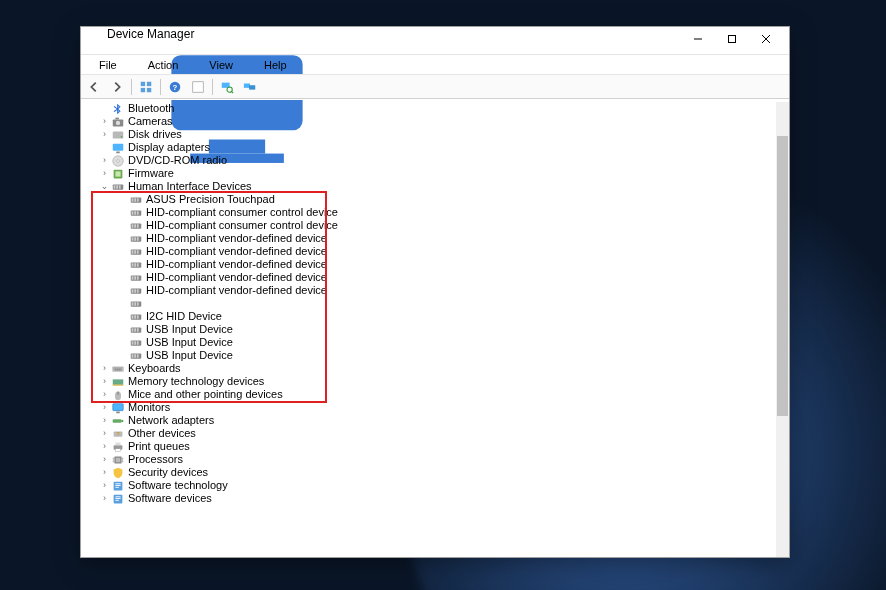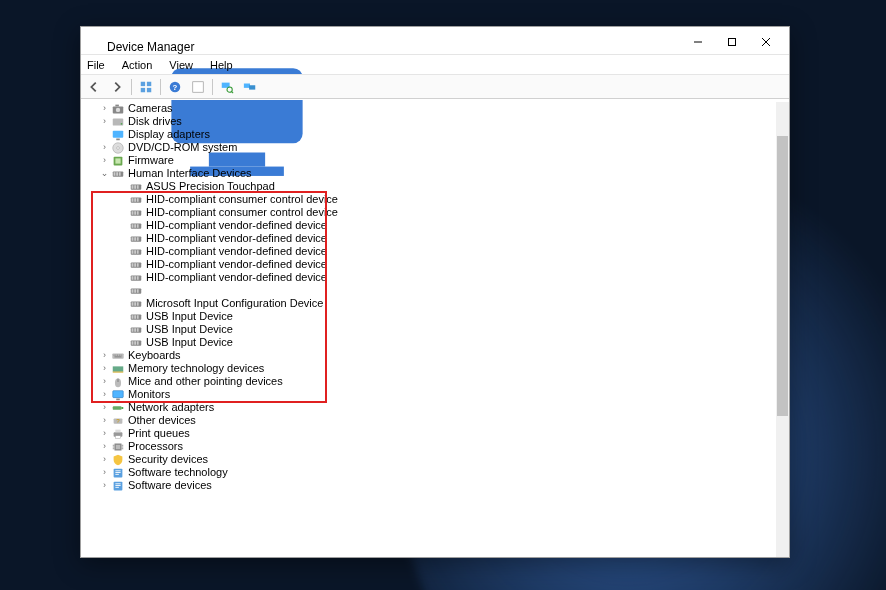--- a/index.html
+++ b/index.html
@@ -25,38 +25,38 @@
     position: absolute;
     left: 80px; top: 26px;
     width: 710px; height: 532px;
     background: #fff;
     border: 1px solid #9f9f9f;
     display: flex; flex-direction: column;
     box-shadow: 0 6px 24px rgba(0,0,0,.4);
   }
   .titlebar {
     height: 28px;
-    display: flex; align-items: flex-end;
+    display: flex; align-items: flex-start;
     padding: 0 6px;
     border-bottom: 1px solid #e5e5e5;
   }
   .title-icon { width: 14px; height: 14px; margin-right: 6px; }
   .title-text { flex: 1; font-size: 12px; color: #000; }
   .winbtns { display: flex; gap: 0; }
   .winbtn {
     width: 34px; height: 24px;
     display: flex; align-items: center; justify-content: center;
     color: #000;
   }
   .winbtn svg { width: 10px; height: 10px; }
   .menubar {
     height: 20px;
     display: flex; align-items: center;
-    padding: 0 0;
-    gap: 5px;
+    padding: 0 12px;
+    gap: 19px;
     border-bottom: 1px solid #e5e5e5;
   }
   .menuitem { padding: 1px 6px; cursor: default; }
   .toolbar {
     height: 24px;
     display: flex; align-items: center;
     padding: 0 2px;
     gap: 1px;
     border-bottom: 1px solid #d0d0d0;
     background: #fafafa;
@@ -319,20 +319,30 @@
         <svg>
           <use href="#i-monitors"></use>
         </svg>
       </div>
   </div>
 
   <div class="content">
     <div class="tree" id="tree">
         <div class="row">
           <span class="indent" style="width: 16px;"></span>
+          <span class="caret"></span>
+          <span class="icon">
+            <svg width="14" height="14">
+              <use href="#i-bluetooth"></use>
+            </svg>
+          </span>
+          <span class="lbl">Bluetooth</span>
+        </div>
+        <div class="row">
+          <span class="indent" style="width: 16px;"></span>
           <span class="caret">›</span>
           <span class="icon">
             <svg width="14" height="14">
               <use href="#i-camera"></use>
             </svg>
           </span>
           <span class="lbl">Cameras</span>
         </div>
         <div class="row">
           <span class="indent" style="width: 16px;"></span>
@@ -355,21 +365,21 @@
           <span class="lbl">Display adapters</span>
         </div>
         <div class="row">
           <span class="indent" style="width: 16px;"></span>
           <span class="caret">›</span>
           <span class="icon">
             <svg width="14" height="14">
               <use href="#i-dvd"></use>
             </svg>
           </span>
-          <span class="lbl">DVD/CD-ROM system</span>
+          <span class="lbl">DVD/CD-ROM radio</span>
         </div>
         <div class="row">
           <span class="indent" style="width: 16px;"></span>
           <span class="caret">›</span>
           <span class="icon">
             <svg width="14" height="14">
               <use href="#i-firmware"></use>
             </svg>
           </span>
           <span class="lbl">Firmware</span>
@@ -474,21 +484,21 @@
           </span>
         </div>
         <div class="row">
           <span class="indent" style="width: 34px;"></span>
           <span class="caret"></span>
           <span class="icon">
             <svg width="14" height="14">
               <use href="#i-hid"></use>
             </svg>
           </span>
-          <span class="lbl">Microsoft Input Configuration Device</span>
+          <span class="lbl">I2C HID Device</span>
         </div>
         <div class="row">
           <span class="indent" style="width: 34px;"></span>
           <span class="caret"></span>
           <span class="icon">
             <svg width="14" height="14">
               <use href="#i-hid"></use>
             </svg>
           </span>
           <span class="lbl">USB Input Device</span>

